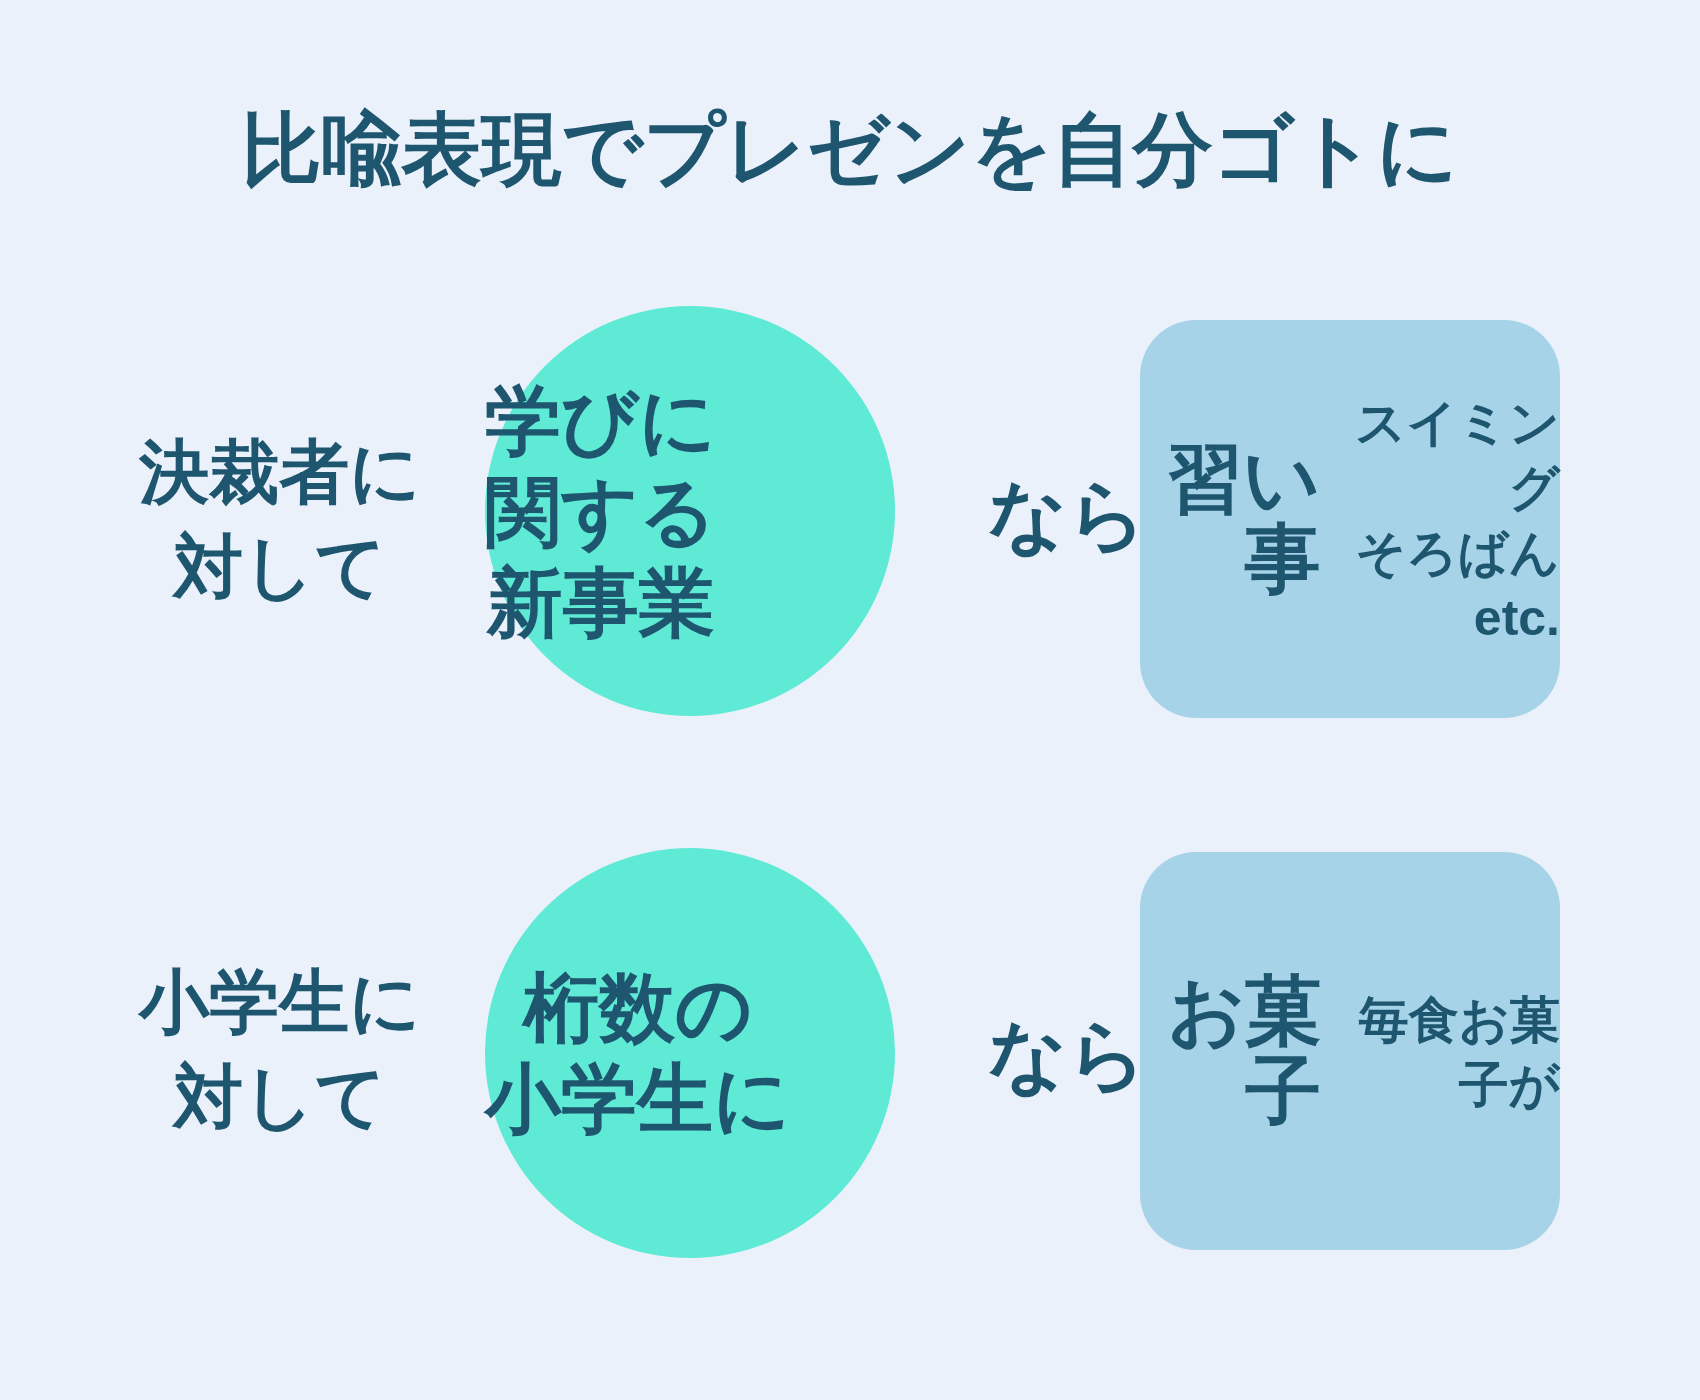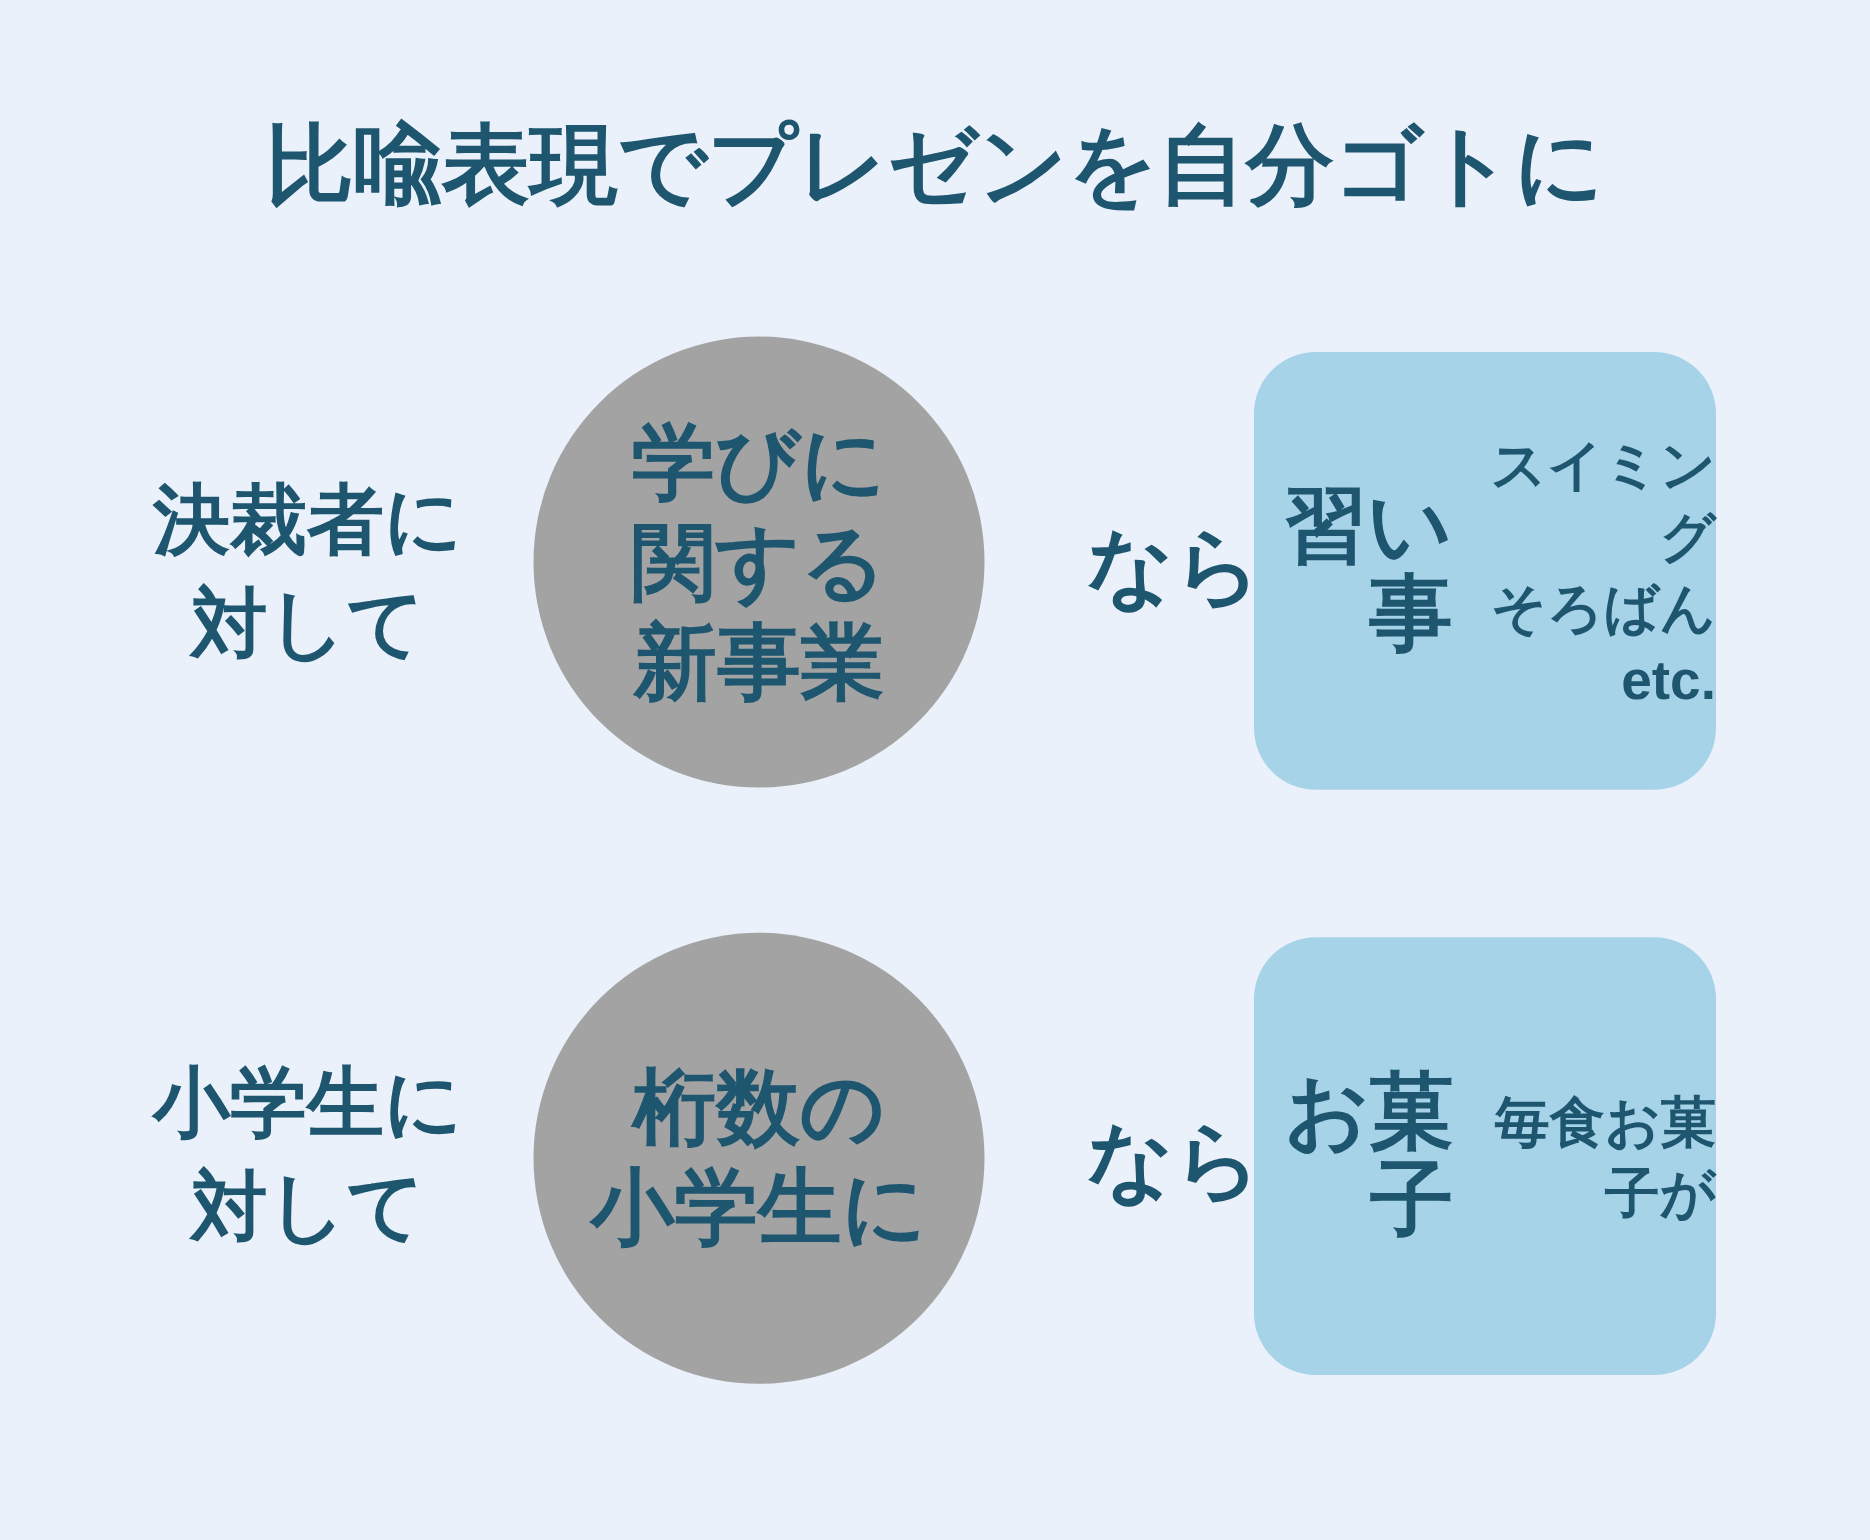--- a/index.html
+++ b/index.html
@@ -33,24 +33,24 @@
   }
   .audience.row1 { top: 425px; }
   .audience.row2 { top: 955px; }
   .audience span { display: block; }
   .circle {
     position: absolute;
     left: 485px;
     width: 410px;
     height: 410px;
     border-radius: 50%;
-    background: #a3a3a3;
+    background: #5eead4;
     display: flex;
     align-items: center;
-    justify-content: center;
+    justify-content: flex-start;
     text-align: center;
   }
   .circle.row1 { top: 306px; }
   .circle.row2 { top: 848px; }
   .circle .inner { font-size: 76px; line-height: 91px; }
   .circle .inner span { display: block; }
   .connector {
     position: absolute;
     left: 945px;
     width: 245px;

